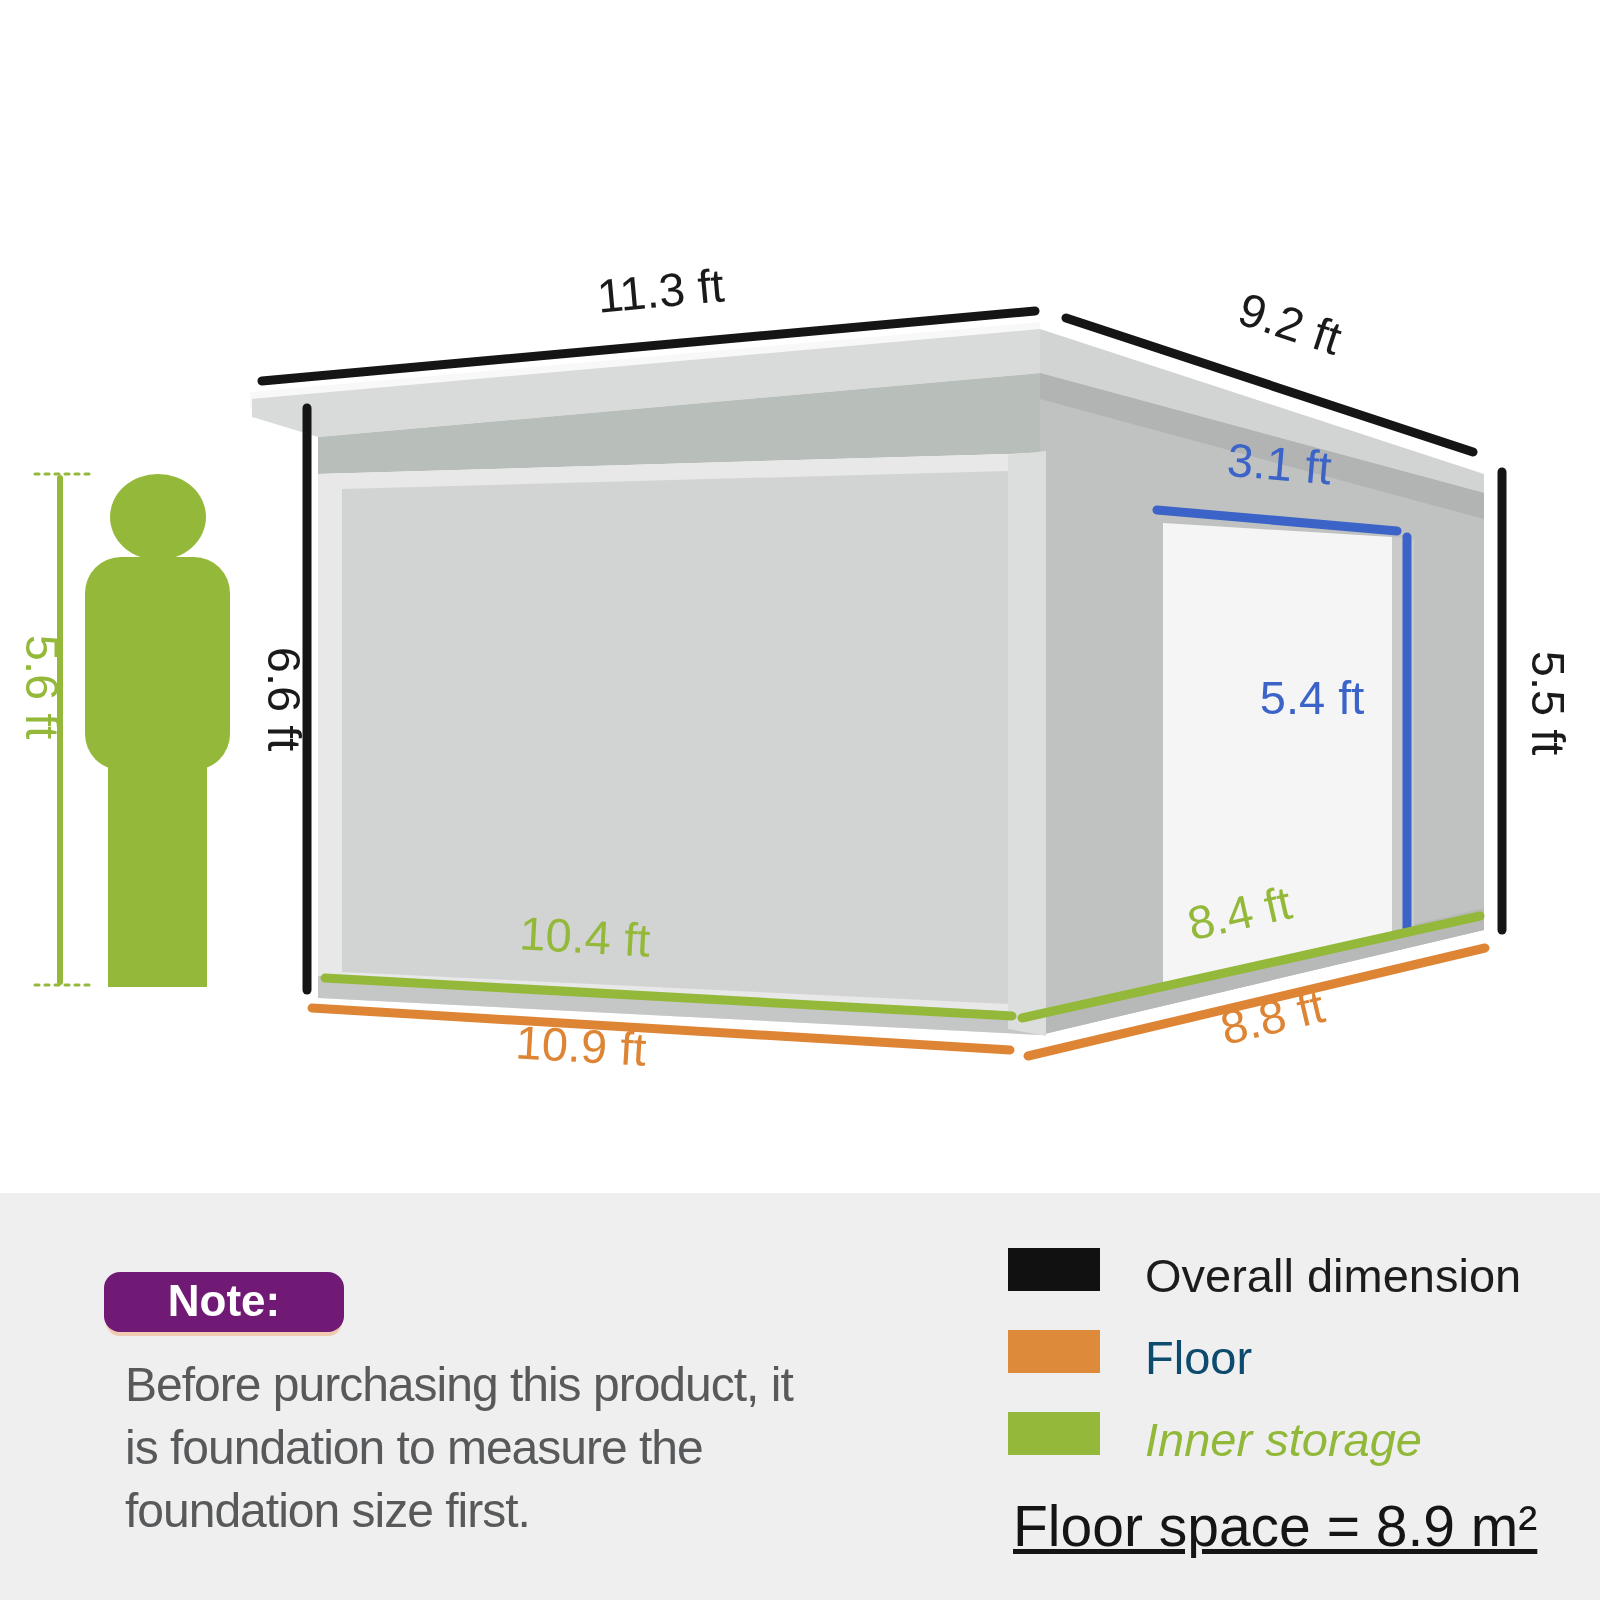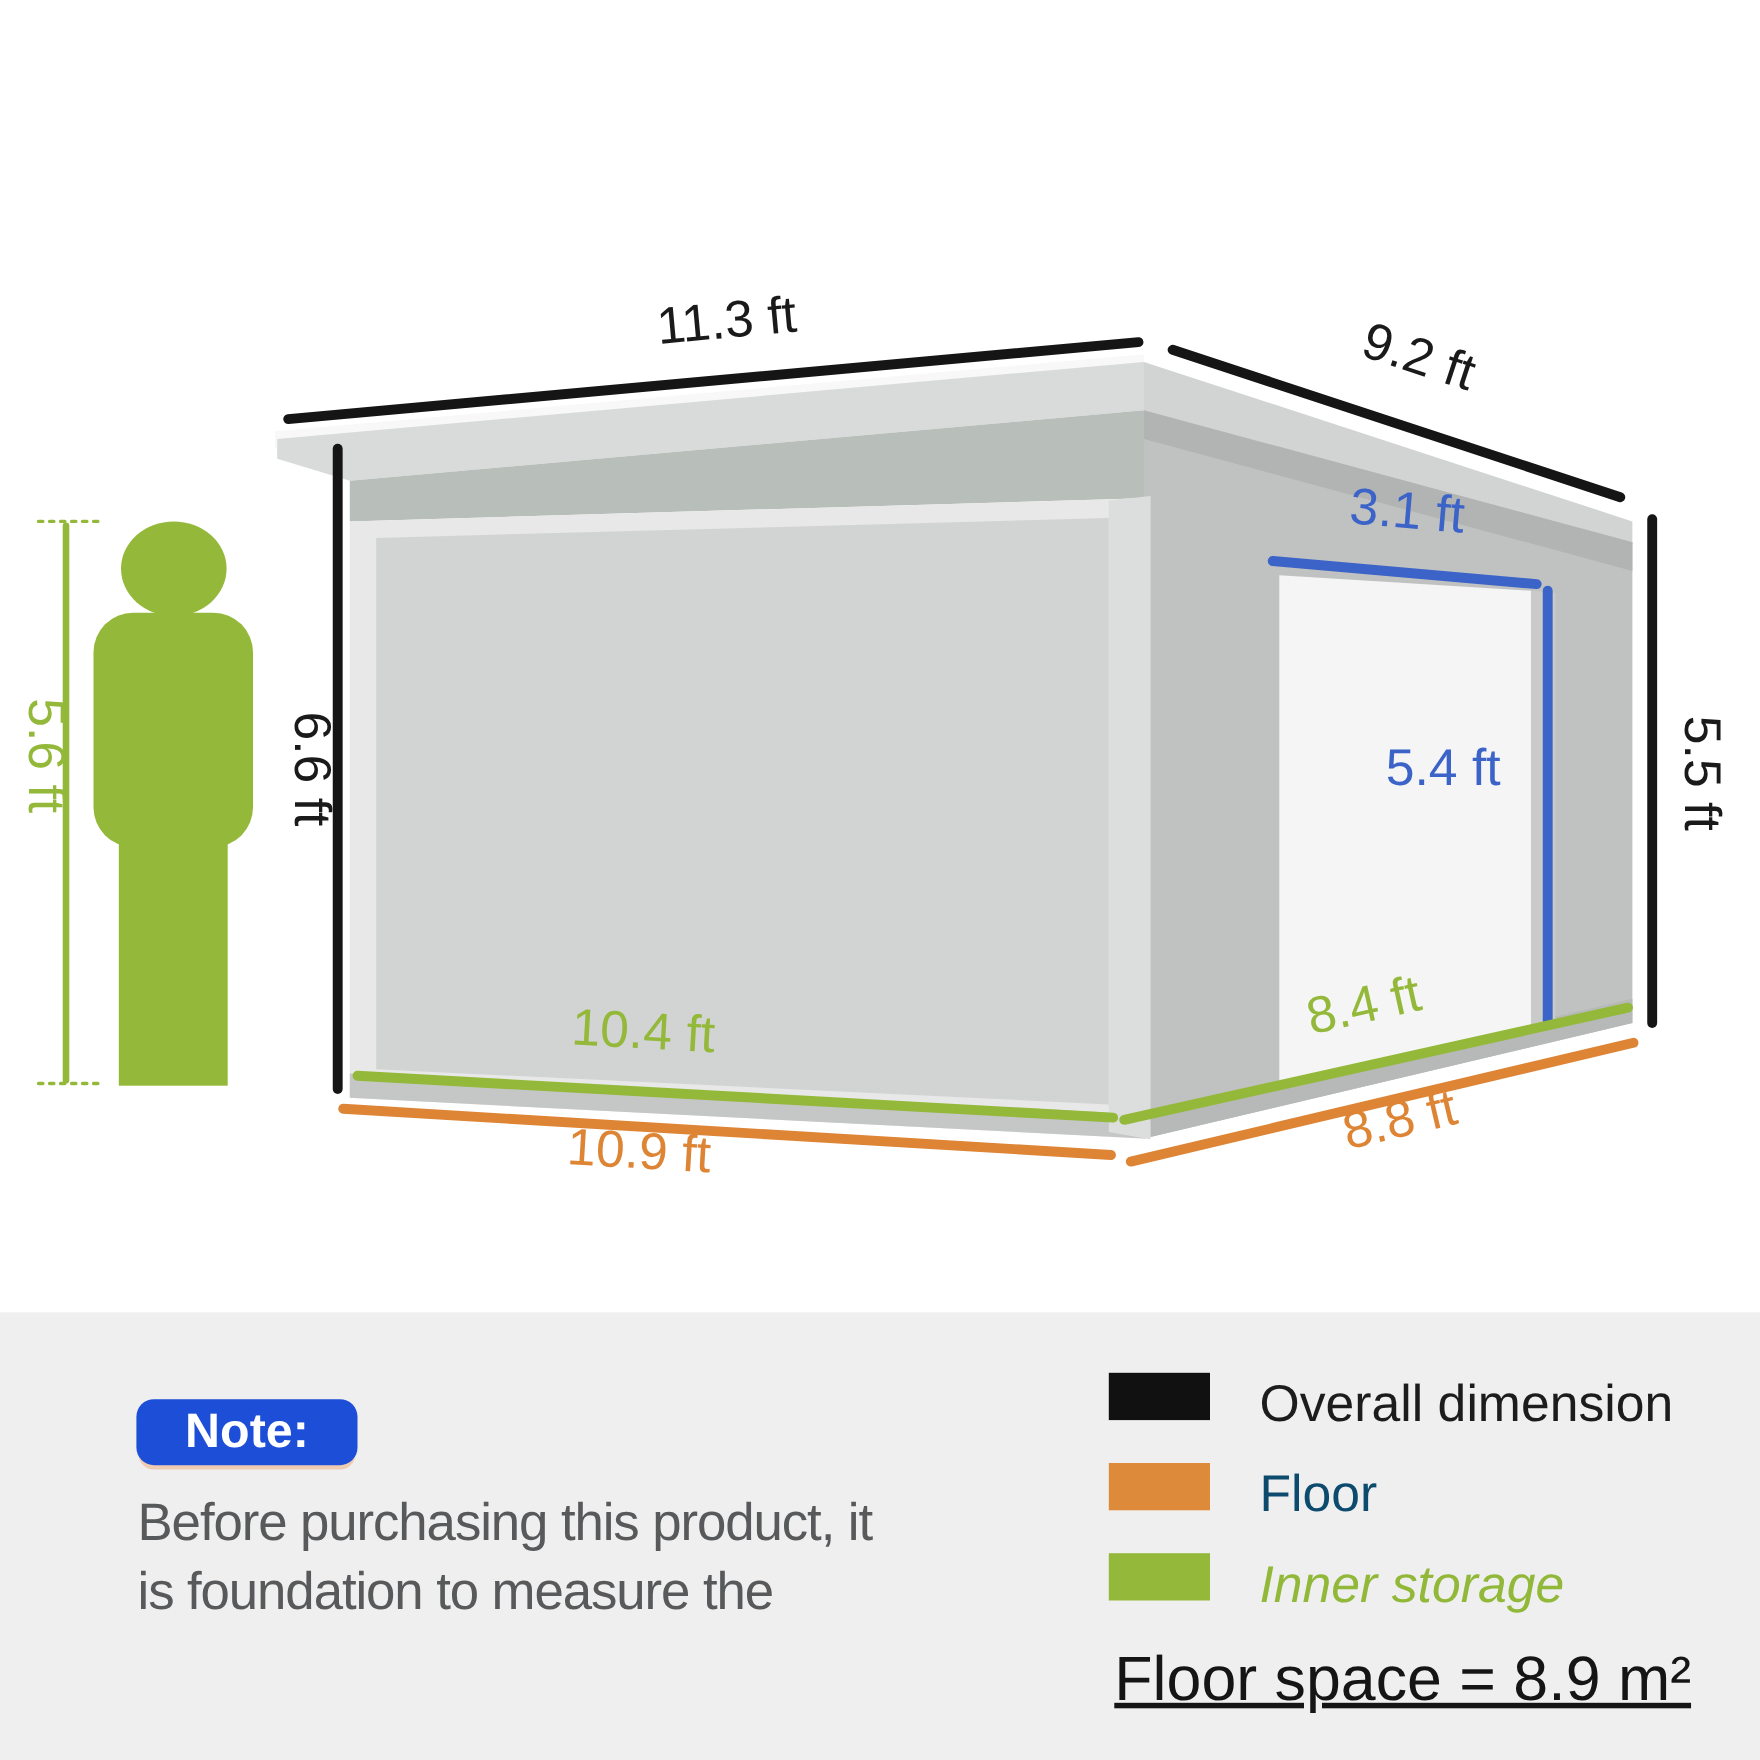--- a/index.html
+++ b/index.html
@@ -12,22 +12,22 @@
   .c-black{fill:#1a1a1a;}
   .c-green{fill:#94b93a;}
   .c-orange{fill:#dd8435;}
   .c-blue{fill:#3b63c8;}
 
   .bottom-panel{
     position:absolute;left:0;top:1193px;width:1600px;height:407px;
     background:#efefef;
   }
   .note-badge{
-    position:absolute;left:124px;top:79px;width:201px;height:60px;
-    background:#1d4ed8;border-radius:16px;
+    position:absolute;left:104px;top:79px;width:240px;height:60px;
+    background:#701a75;border-radius:16px;
     color:#ffffff;font-size:44px;font-weight:bold;
     text-align:center;line-height:58px;
     box-shadow:0 6px 0 -2px rgba(240,140,62,0.35);
   }
   .note-text{
     position:absolute;left:125px;top:160px;
     color:#58595b;font-size:48px;line-height:63px;letter-spacing:-1px;
     white-space:nowrap;
   }
   .legend{position:absolute;left:1008px;top:55px;}
@@ -113,20 +113,21 @@
   <text class="dim c-green" transform="translate(26,687) rotate(90)">5.6 ft</text>
 </svg>
 
 <div class="bottom-panel">
 
   <div class="note-badge">Note:</div>
 
   <div class="note-text">
     <div>Before purchasing this product, it</div>
     <div>is foundation to measure the</div>
+    <div>foundation size first.</div>
   </div>
 
   <div class="legend">
     <div class="legend-row">
       <div class="swatch sw-black"></div>
       <span class="legend-label ll-black">Overall dimension</span>
     </div>
     <div class="legend-row">
       <div class="swatch sw-orange"></div>
       <span class="legend-label ll-orange">Floor</span>

